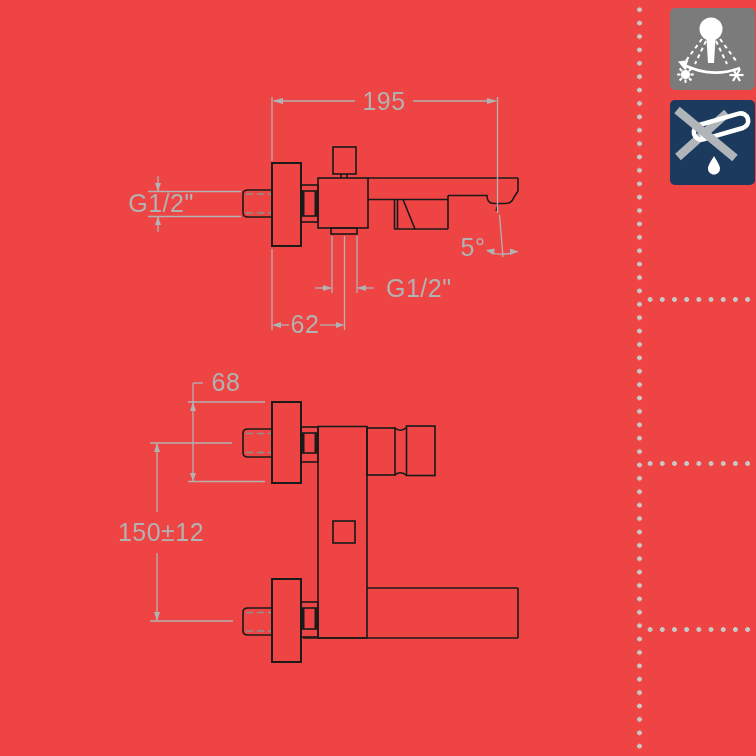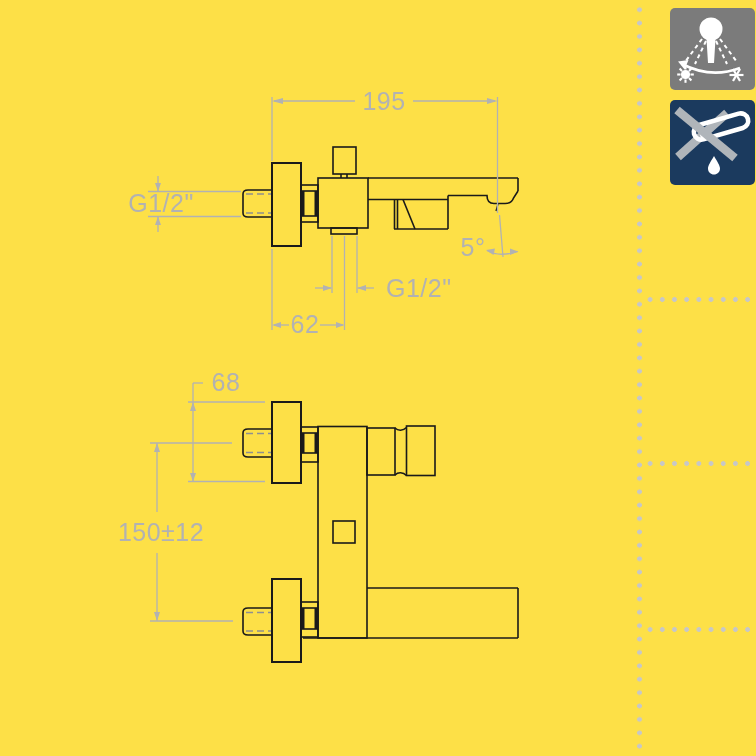--- a/index.html
+++ b/index.html
@@ -1,16 +1,16 @@
 <!DOCTYPE html>
 <html><head>
 <meta charset="utf-8">
 <style>
   html,body{margin:0;padding:0;background:#ffffff;}
-  #page{position:relative;width:756px;height:756px;background:#fde047;overflow:hidden;
+  #page{position:relative;width:756px;height:756px;background:#ef4444;overflow:hidden;
         font-family:"Liberation Sans","DejaVu Sans",sans-serif;}
   svg{display:block;}
   #drawing{position:absolute;left:0;top:0;}
   .dim-text{fill:#b2b2b2;font-size:25px;letter-spacing:0.5px;}
   .icon-tile{position:absolute;border-radius:5px;}
   #icon-temp{left:670px;top:8px;width:85px;height:82px;background:#7b7b7b;}
   #icon-nodrip{left:670px;top:100px;width:85px;height:85px;background:#1b3a5e;}
   .dots-v{position:absolute;left:635px;top:3px;width:9px;height:750px;
     background-image:radial-gradient(circle,#c7c7c7 2.1px,rgba(0,0,0,0) 2.7px);
     background-size:9px 13.4px;background-position:center top;}

